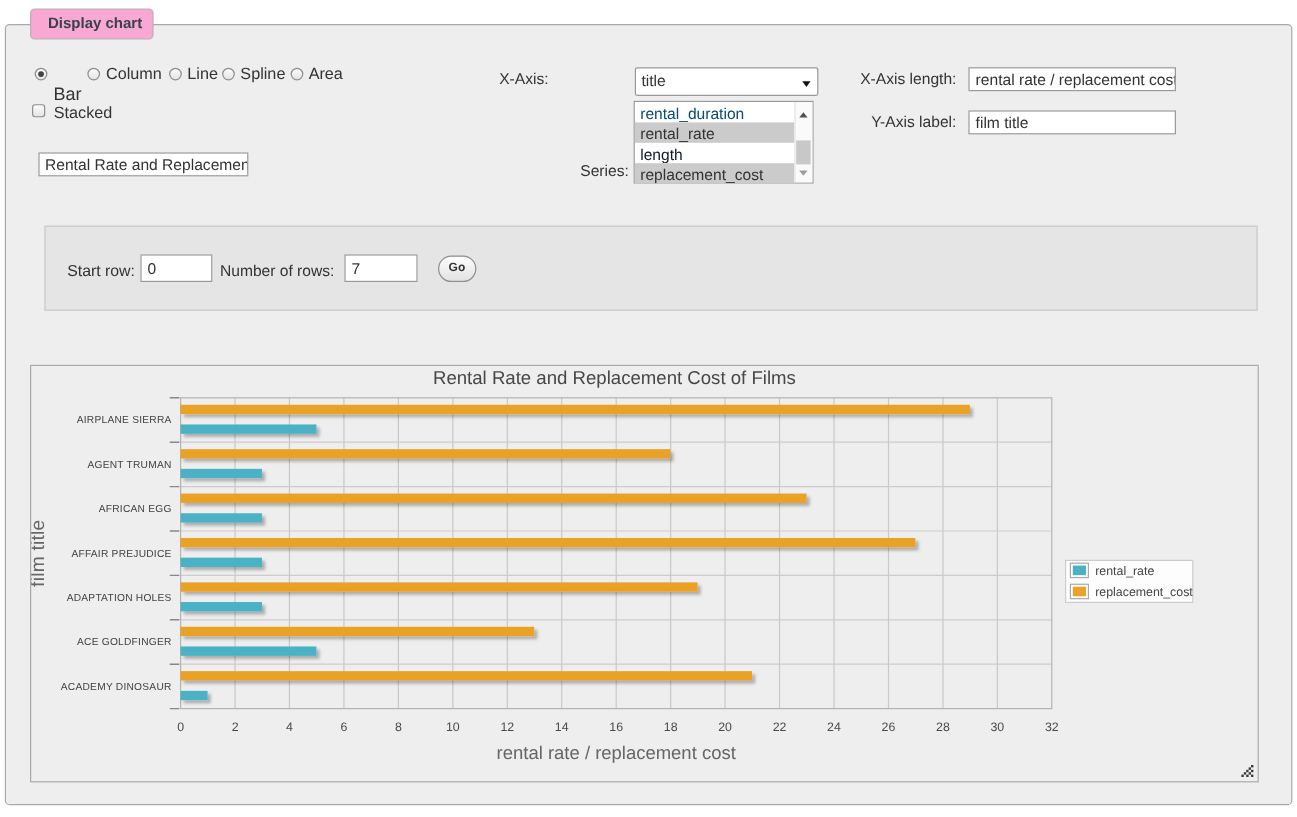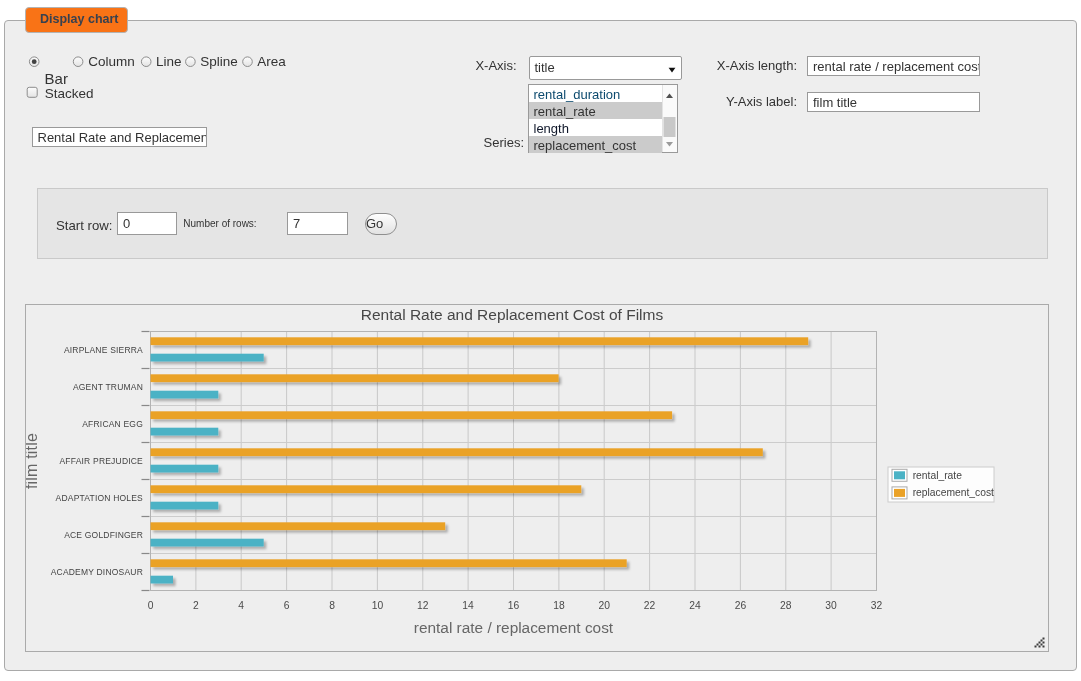--- a/index.html
+++ b/index.html
@@ -2,21 +2,21 @@
 <html><head><meta charset="utf-8"><style>
 
 *{margin:0;padding:0;box-sizing:border-box}
 html,body{width:1081px;height:681px;background:#fff;font-family:"Liberation Sans",sans-serif;position:relative;overflow:hidden}
 .abs{position:absolute}
 .lbl{position:absolute;font-size:13px;color:#333;white-space:nowrap}
 .inp{position:absolute;background:#fff;border:1px solid #999;font-size:13px;color:#333;white-space:nowrap;overflow:hidden;line-height:19.5px;padding:0 4px 0 5px}
 
 </style></head><body>
 <div class="abs" style="left:4px;top:20px;width:1073px;height:651px;background:#eee;border:1px solid #a9a9a9;border-radius:4px"></div>
-<div class="abs" style="left:25px;top:7px;width:103px;height:26px;background:#f97316;border:1px solid #b3b3b3;border-radius:4px;font-size:12.5px;font-weight:bold;color:#38414f;text-align:left;padding-left:14px;line-height:23.5px">Display chart</div>
+<div class="abs" style="left:25px;top:7px;width:103px;height:26px;background:#f9a8d4;border:1px solid #b3b3b3;border-radius:4px;font-size:12.5px;font-weight:bold;color:#38414f;text-align:left;padding-left:14px;line-height:23.5px">Display chart</div>
 <svg class="abs" width="270" height="60" viewBox="0 0 270 60" style="left:20px;top:50px">
 <defs>
       <linearGradient id="rg" x1="0" y1="0" x2="0" y2="1">
         <stop offset="0" stop-color="#fdfdfd"></stop>
         <stop offset="1" stop-color="#e3e3e3"></stop>
       </linearGradient>
     </defs>
 <circle cx="14.2" cy="11.7" r="4.8" fill="url(#rg)" stroke="#8d8d8d" stroke-width="1"></circle>
     <circle cx="14.2" cy="11.7" r="2.4" fill="#424242"></circle>
 <circle cx="58.1" cy="11.7" r="4.8" fill="url(#rg)" stroke="#8d8d8d" stroke-width="1"></circle>
@@ -25,21 +25,21 @@
 <circle cx="227.5" cy="11.7" r="4.8" fill="url(#rg)" stroke="#8d8d8d" stroke-width="1"></circle>
 <rect x="7.2" y="37.3" width="10" height="10" rx="2" fill="url(#rg)" stroke="#8d8d8d" stroke-width="1"></rect>
 </svg>
 <div class="lbl" style="left:44.6px;top:70px;font-size:15px">Bar</div>
 <div class="lbl" style="left:88.3px;top:54px;font-size:13.5px">Column</div>
 <div class="lbl" style="left:156.1px;top:54px;font-size:13.5px">Line</div>
 <div class="lbl" style="left:200.3px;top:54px;font-size:13.5px">Spline</div>
 <div class="lbl" style="left:257.2px;top:54px;font-size:13.5px">Area</div>
 <div class="lbl" style="left:44.8px;top:86.2px;font-size:13.5px">Stacked</div>
 <div class="inp" style="left:31.5px;top:126.5px;width:175px;height:20px">Rental Rate and Replacement Cost of Films</div>
-<div class="lbl" style="left:456px;top:57.8px;width:80px;text-align:center">X-Axis:</div>
+<div class="lbl" style="left:416px;top:57.8px;width:80px;text-align:left">X-Axis:</div>
 <div class="inp" style="left:528.5px;top:56px;width:153.5px;height:23.5px;border-radius:2px;line-height:21px">title</div>
 <svg class="abs" width="8" height="6" viewBox="0 0 8 6" style="left:667.5px;top:67px">
     <path d="M0.6 0.8 L7.4 0.8 L4 5.4 Z" fill="#111"></path>
   </svg>
 <div class="abs" style="left:527.5px;top:84px;width:150px;height:68.5px;background:#fff;border:1px solid #999"></div>
 <div class="abs" style="left:528.5px;top:85.0px;width:133px;height:16.9px;font-size:13px;color:#0c4a6e;padding-left:5px;line-height:19.8px;white-space:nowrap;overflow:hidden">rental_duration</div>
 <div class="abs" style="left:528.5px;top:101.9px;width:133px;height:16.9px;background:#cbcbcb;font-size:13px;color:#333;padding-left:5px;line-height:19.8px;white-space:nowrap;overflow:hidden">rental_rate</div>
 <div class="abs" style="left:528.5px;top:118.8px;width:133px;height:16.9px;font-size:13px;color:#0f172a;padding-left:5px;line-height:19.8px;white-space:nowrap;overflow:hidden">length</div>
 <div class="abs" style="left:528.5px;top:135.7px;width:133px;height:16.9px;background:#cbcbcb;font-size:13px;color:#333;padding-left:5px;line-height:19.8px;white-space:nowrap;overflow:hidden">replacement_cost</div>
 <div class="abs" style="left:661.5px;top:85px;width:15px;height:66.5px;background:#fafafa;border-left:1px solid #e3e3e3"></div>
@@ -49,23 +49,23 @@
 <path d="M4 57 L11 57 L7.5 61.5 Z" fill="#9b9b9b"></path>
 </svg>
 <div class="lbl" style="left:440px;top:135.3px;width:84px;text-align:right">Series:</div>
 <div class="lbl" style="left:697px;top:57.8px;width:100px;text-align:right">X-Axis length:</div>
 <div class="inp" style="left:807px;top:55.5px;width:173px;height:20.5px">rental rate / replacement cost</div>
 <div class="lbl" style="left:697px;top:94px;width:100px;text-align:right">Y-Axis label:</div>
 <div class="inp" style="left:807px;top:91.5px;width:173px;height:20.5px">film title</div>
 <div class="abs" style="left:36.5px;top:188px;width:1011.5px;height:70.5px;background:#e5e5e5;border:1px solid #c9c9c9"></div>
 <div class="lbl" style="left:56px;top:218px;font-size:13.2px">Start row:</div>
 <div class="inp" style="left:117px;top:212px;width:60px;height:23px;line-height:21px">0</div>
-<div class="lbl" style="left:183.3px;top:218px;font-size:10px">Number of rows:</div>
+<div class="lbl" style="left:183.3px;top:218px;font-size:13px">Number of rows:</div>
 <div class="inp" style="left:287px;top:212px;width:61px;height:23px;line-height:21px">7</div>
-<div class="abs" style="left:365px;top:213px;width:31.5px;height:22.4px;background:linear-gradient(#fefefe,#e2e2e2);border:1px solid #8f8f8f;border-radius:11px;font-size:13px;font-weight:normal;color:#333;line-height:20.5px">Go</div>
+<div class="abs" style="left:365px;top:213px;width:31.5px;height:22.4px;background:linear-gradient(#fefefe,#e2e2e2);border:1px solid #8f8f8f;border-radius:11px;font-size:10px;font-weight:bold;color:#333;text-align:center;line-height:20.5px">Go</div>
 <div class="abs" style="left:25px;top:304px;width:1023.5px;height:347.5px;background:#eee;border:1px solid #aaa">
 <svg width="1023.5" height="347.5" viewBox="0 0 1023.5 347.5" style="position:absolute;left:0;top:0">
 <defs>
         <filter id="bs" x="-10%" y="-60%" width="130%" height="260%">
           <feDropShadow dx="2.6" dy="2.6" stdDeviation="1.3" flood-color="#000" flood-opacity="0.27"></feDropShadow>
         </filter>
       </defs>
 <text x="486" y="15" text-anchor="middle" font-size="15.5" fill="#474747">Rental Rate and Replacement Cost of Films</text>
 <line x1="169.9" y1="26.5" x2="169.9" y2="285.5" stroke="#c8c8c8" stroke-width="1"></line>
 <line x1="215.2" y1="26.5" x2="215.2" y2="285.5" stroke="#c8c8c8" stroke-width="1"></line>

